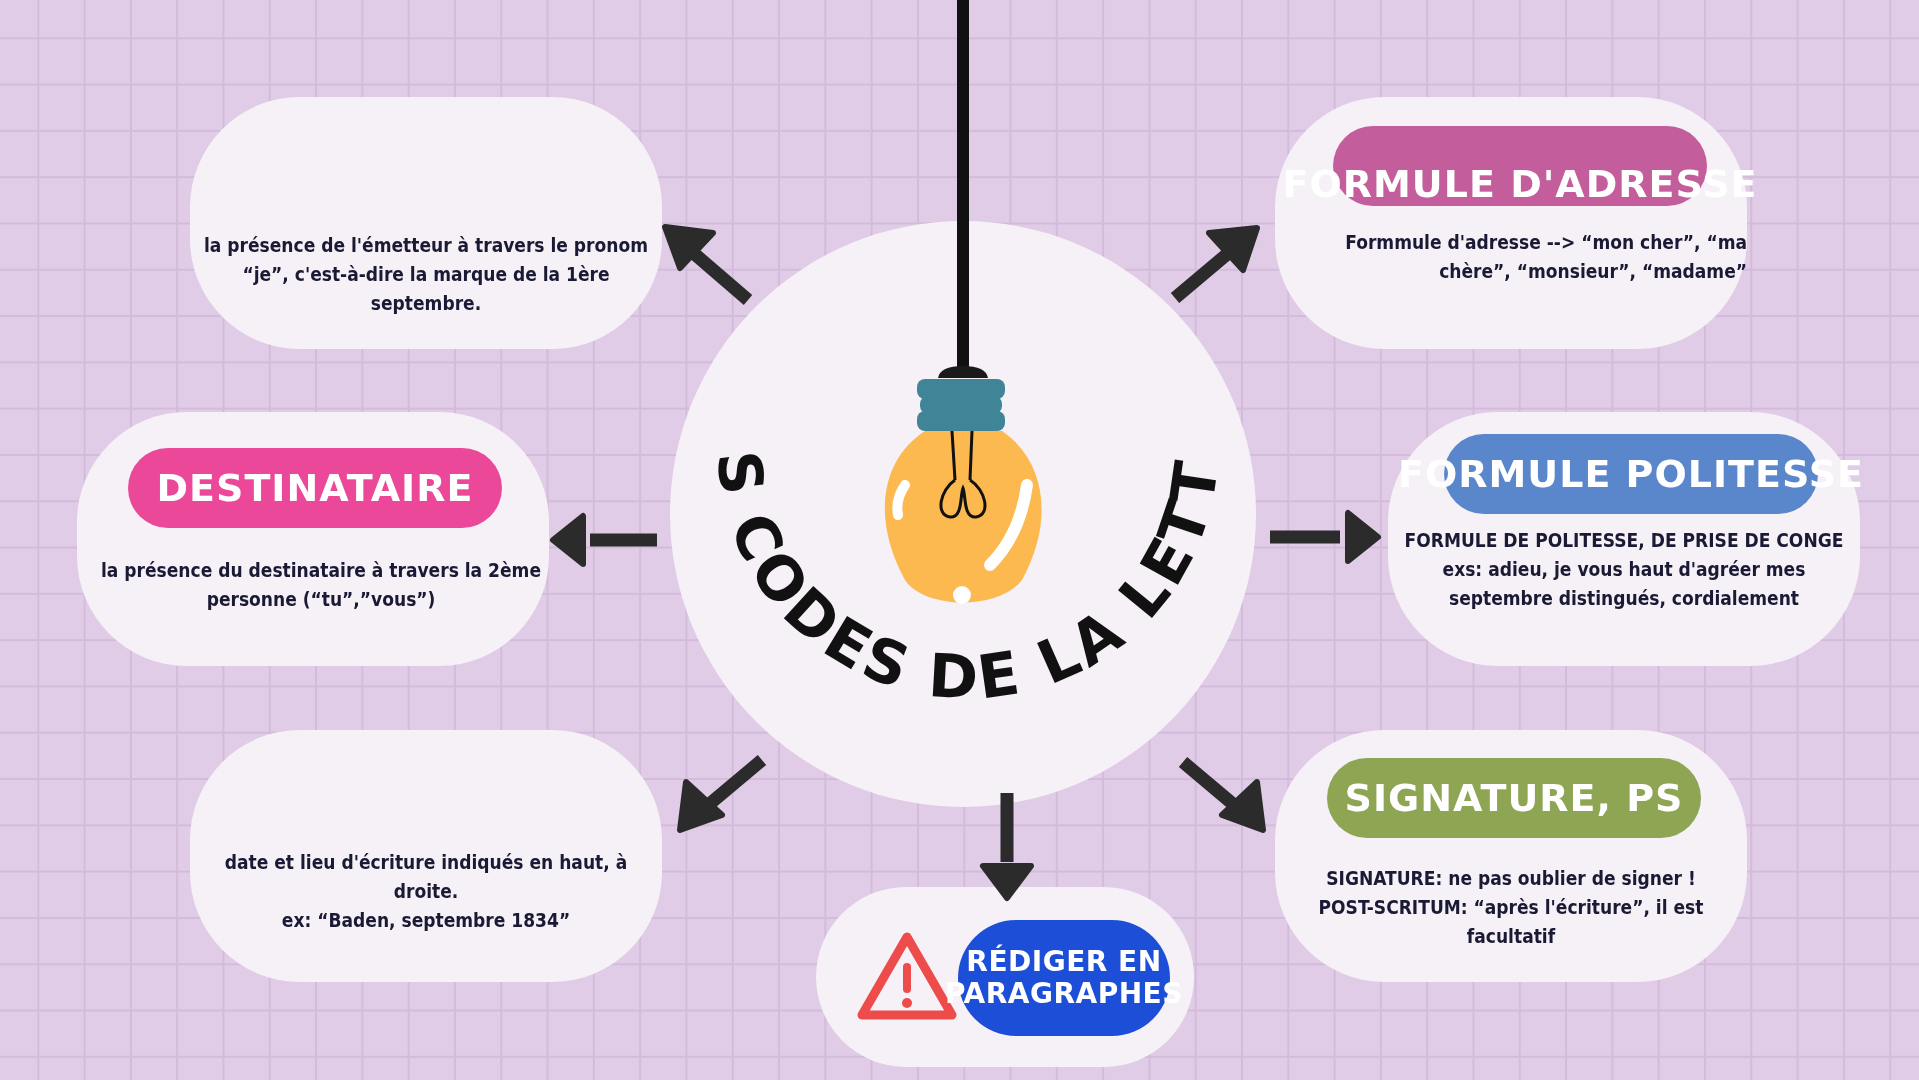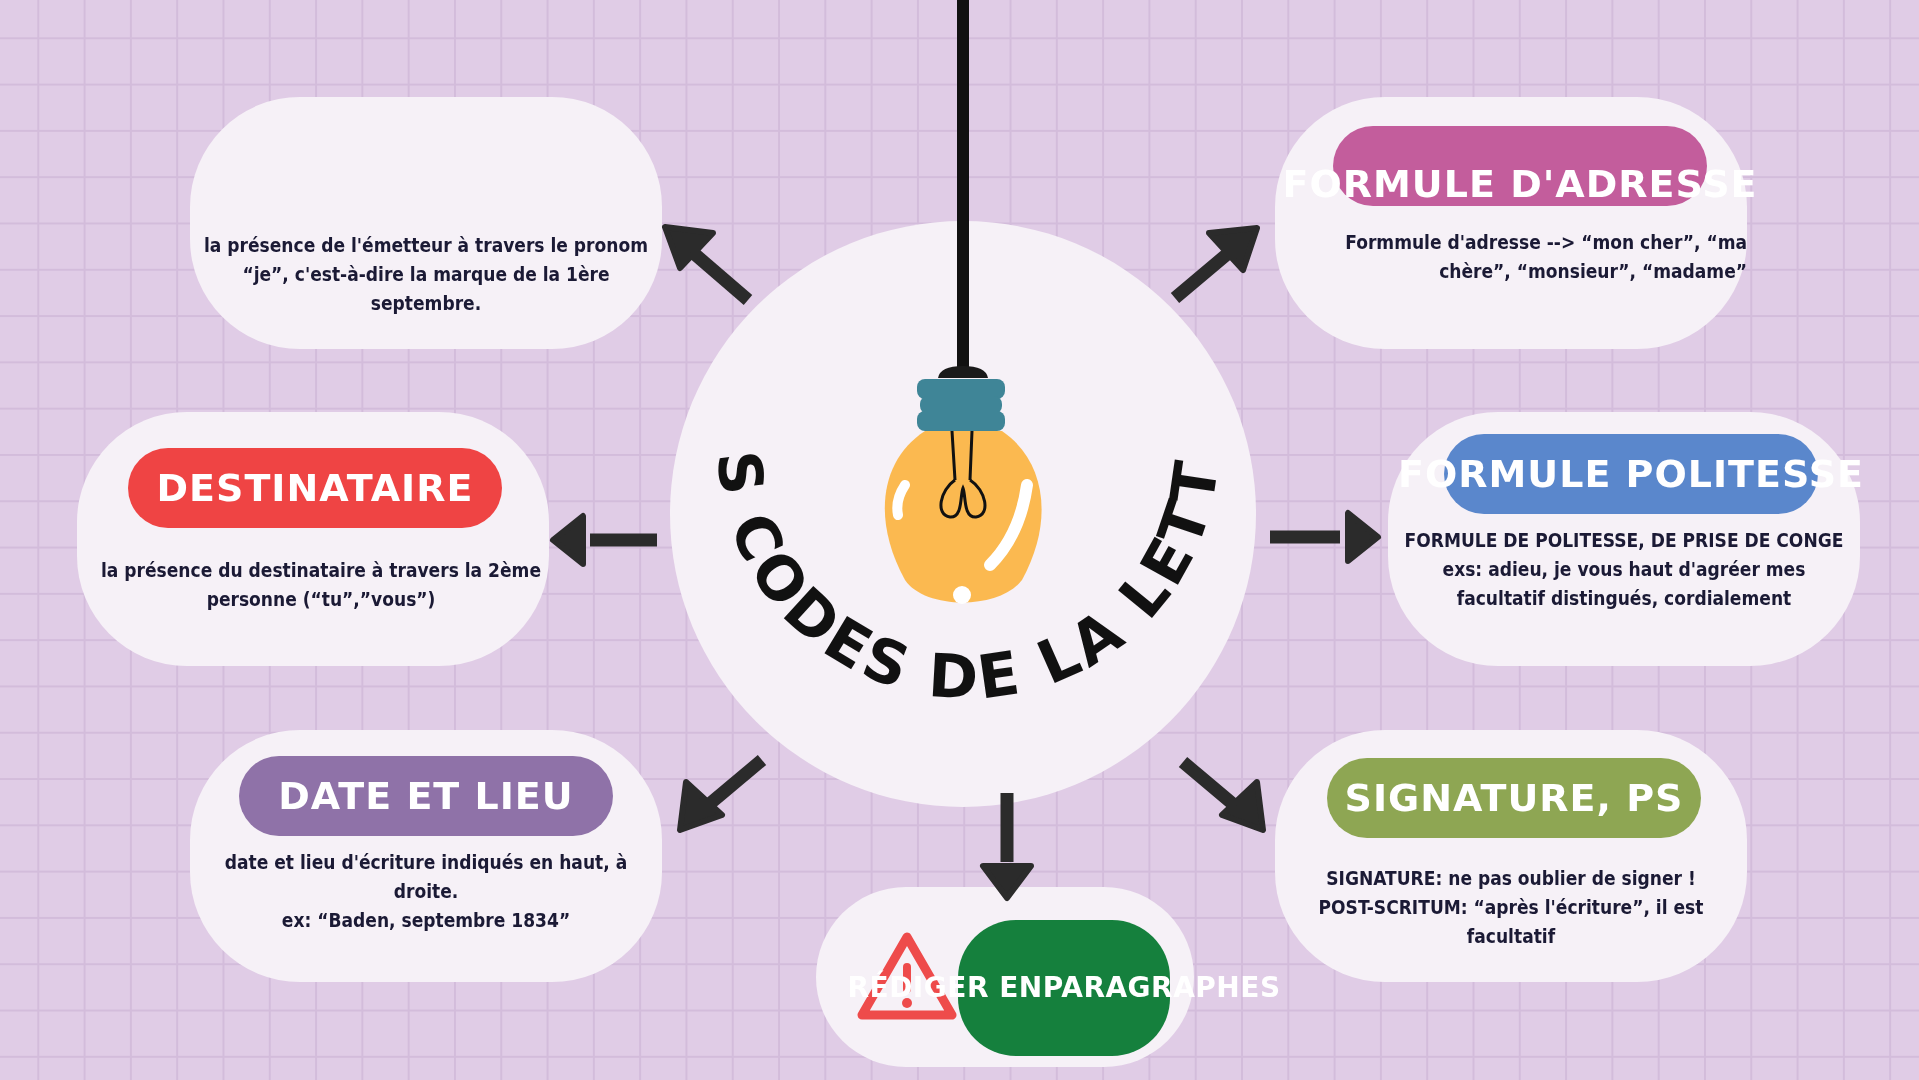--- a/index.html
+++ b/index.html
@@ -40,33 +40,30 @@
 <body>
 
 <div class="card" style="left:190px;top:97px;width:472px;height:252px;">
   <div class="desc" style="left:0;top:134px;width:472px;">
     <span>la présence de l'émetteur à travers le pronom</span>
     <span>“je”, c'est-à-dire la marque de la 1ère septembre.</span>
   </div>
 </div>
 
 <div class="card" style="left:77px;top:412px;width:472px;height:254px;">
-  <div class="pill" style="left:51px;top:36px;width:374px;height:80px;background:#ef4444;">
+  <div class="pill" style="left:51px;top:36px;width:374px;height:80px;background:#ec4899;">
     <span>DESTINATAIRE</span>
   </div>
   <div class="desc" style="left:8px;top:144px;width:472px;">
     <span>la présence du destinataire à travers la 2ème</span>
     <span>personne (“tu”,”vous”)</span>
   </div>
 </div>
 
 <div class="card" style="left:190px;top:730px;width:472px;height:252px;">
-  <div class="pill" style="left:49px;top:26px;width:374px;height:80px;background:#8f72a8;">
-    <span>DATE ET LIEU</span>
-  </div>
   <div class="desc" style="left:0;top:118px;width:472px;">
     <span>date et lieu d'écriture indiqués en haut, à droite.</span>
     <span>ex: “Baden, septembre 1834”</span>
   </div>
 </div>
 
 <div class="card" style="left:1275px;top:97px;width:472px;height:252px;">
   <div class="pill" style="left:58px;top:29px;width:374px;height:80px;background:#c35d9c;align-items:flex-end;">
     <span>FORMULE D'ADRESSE</span>
   </div>
@@ -76,42 +73,42 @@
   </div>
 </div>
 
 <div class="card" style="left:1388px;top:412px;width:472px;height:254px;">
   <div class="pill" style="left:56px;top:22px;width:374px;height:80px;background:#5a87cc;">
     <span>FORMULE POLITESSE</span>
   </div>
   <div class="desc" style="left:0;top:114px;width:472px;">
     <span>FORMULE DE POLITESSE, DE PRISE DE CONGE</span>
     <span>exs: adieu, je vous haut d'agréer mes</span>
-    <span>facultatif distingués, cordialement</span>
+    <span>septembre distingués, cordialement</span>
   </div>
 </div>
 
 <div class="card" style="left:1275px;top:730px;width:472px;height:252px;">
   <div class="pill" style="left:52px;top:28px;width:374px;height:80px;background:#8ea653;">
     <span>SIGNATURE, PS</span>
   </div>
   <div class="desc" style="left:0;top:134px;width:472px;">
     <span>SIGNATURE: ne pas oublier de signer !</span>
     <span>POST-SCRITUM: “après l'écriture”, il est</span>
     <span>facultatif</span>
   </div>
 </div>
 
 <div class="card" style="left:816px;top:887px;width:378px;height:180px;border-radius:95px;">
   <svg style="position:absolute;left:38px;top:42px;" width="106" height="94" viewBox="0 0 106 94">
     <path d="M53 8 L98 86 L8 86 Z" fill="none" stroke="#ee4b4b" stroke-width="9" stroke-linejoin="round"></path>
     <rect x="49" y="34" width="8" height="30" rx="4" fill="#ee4b4b"></rect>
     <circle cx="53" cy="74" r="5" fill="#ee4b4b"></circle>
   </svg>
-  <div class="pill" style="left:142px;top:33px;width:212px;height:136px;border-radius:58px;background:#15803d;flex-direction:row;font-size:28px;line-height:32px;letter-spacing:0.5px;">
+  <div class="pill" style="left:142px;top:33px;width:212px;height:116px;border-radius:58px;background:#1d4ed8;flex-direction:column;font-size:28px;line-height:32px;letter-spacing:0.5px;">
     <span>RÉDIGER EN</span>
     <span>PARAGRAPHES</span>
   </div>
 </div>
 
 <svg id="overlay" width="1919" height="1080" viewBox="0 0 1919 1080" style="pointer-events:none;">
 
   <circle cx="963" cy="514" r="293" fill="#f6f1f7"></circle>
 
   <rect x="957" y="0" width="12" height="372" fill="#111111"></rect>

